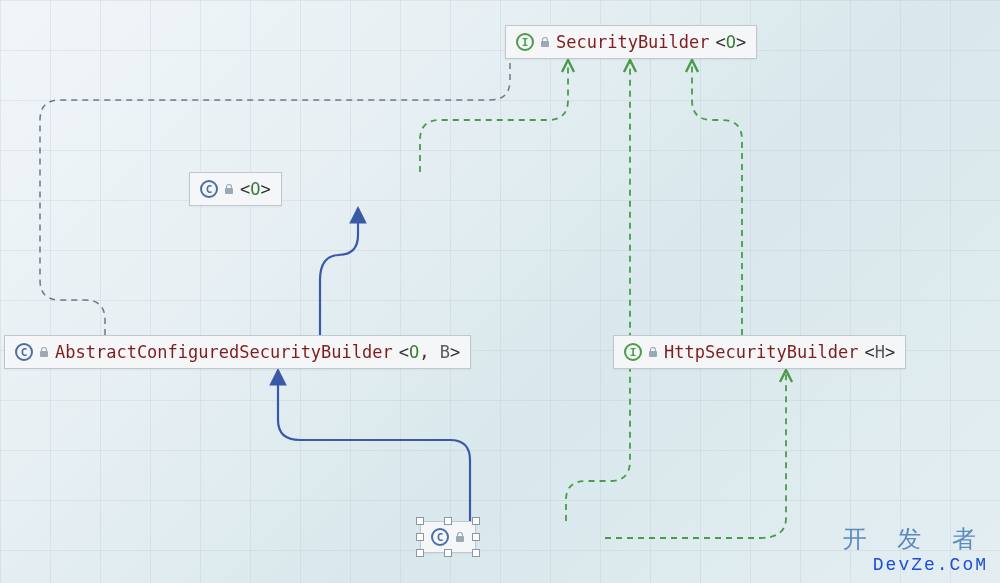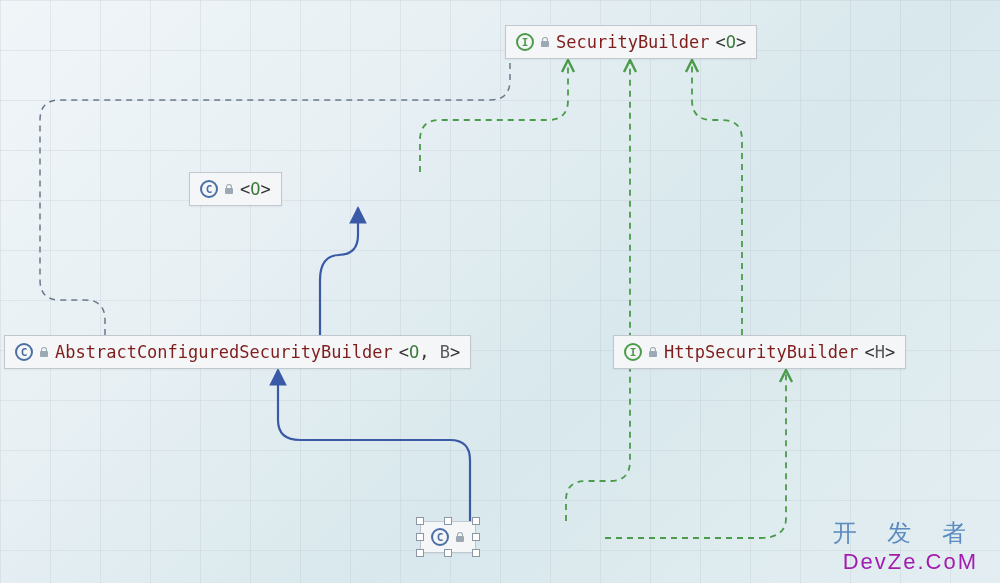--- a/index.html
+++ b/index.html
@@ -90,36 +90,36 @@
 .handle.tr { top: -5px; right: -5px; }
 .handle.bl { bottom: -5px; left: -5px; }
 .handle.br { bottom: -5px; right: -5px; }
 .handle.tm { top: -5px; left: 50%; margin-left: -4px; }
 .handle.bm { bottom: -5px; left: 50%; margin-left: -4px; }
 .handle.ml { left: -5px; top: 50%; margin-top: -4px; }
 .handle.mr { right: -5px; top: 50%; margin-top: -4px; }
 
 .watermark {
   position: absolute;
-  right: 22px;
+  right: 12px;
   bottom: 8px;
   text-align: right;
   pointer-events: none;
 }
 .watermark .cn {
   font-size: 24px;
   letter-spacing: 12px;
   color: #5b8bbf;
   font-family: "SimHei", sans-serif;
 }
 .watermark .en {
-  font-size: 22px;
+  font-size: 18px;
   letter-spacing: 2px;
-  color: #a21caf;
-  font-family: Liberation Sans, sans-serif;
+  color: #1d4ed8;
+  font-family: Liberation Mono, monospace;
 }
 svg.connectors {
   position: absolute;
   inset: 0;
   width: 1000px;
   height: 583px;
   pointer-events: none;
 }
 </style>
 </head>

